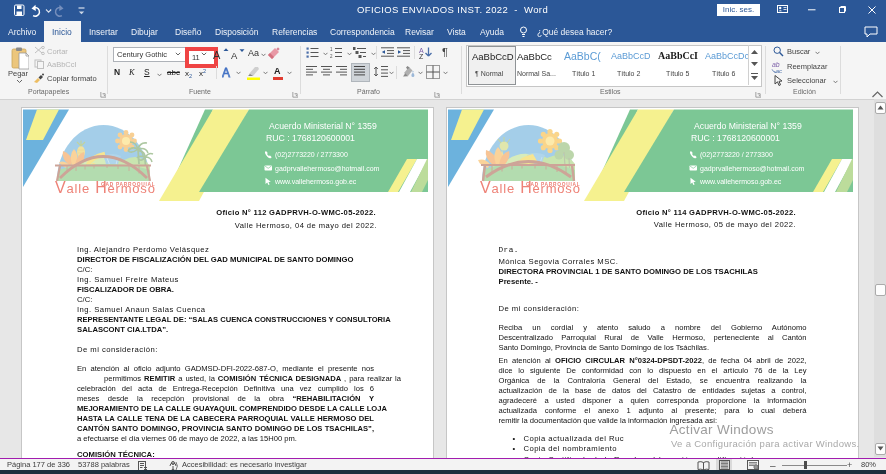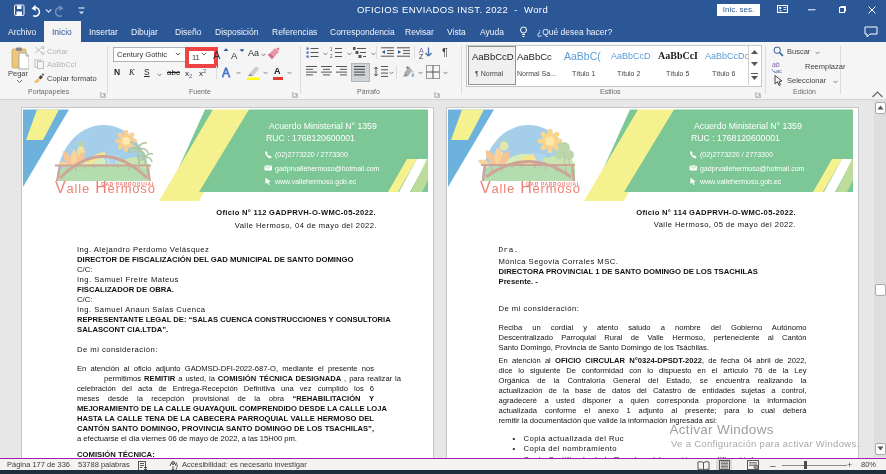--- a/index.html
+++ b/index.html
@@ -319,21 +319,21 @@
  <div class="rtxt" style="left:787px;top:5px;">Buscar</div>
  <svg class="abs" style="left:815px;top:9px" width="5" height="4" viewBox="0 0 5 4" fill="none" stroke="#777" stroke-width="1">
         <path d="M0.5 0.8 L2.5 2.8 L4.5 0.8"></path>
       </svg>
  <svg class="abs" style="left:771px;top:18.5px" width="14" height="12" viewBox="0 0 15 13">
         <text x="1" y="7" font-size="7.5" fill="#7b5ea7" font-style="italic">ab</text>
         <text x="5" y="12.5" font-size="6.5" fill="#4a6ea9" font-style="italic">ac</text>
         <path d="M1 9 q1 3 4 3" stroke="#4a6ea9" fill="none" stroke-width="0.8"></path>
         <path d="M5.5 12.7 l-1.8 -1 l0.3 2Z" fill="#4a6ea9"></path>
       </svg>
- <div class="rtxt" style="left:787px;top:20px;margin-left:18px;">Reemplazar</div>
+ <div class="rtxt" style="left:787px;top:20px;">Reemplazar</div>
  <svg class="abs" style="left:774px;top:33px" width="9" height="11" viewBox="0 0 9 11" fill="none" stroke="#444">
         <path d="M1 0.5 L1 9 L3.5 6.8 L5 10.5 L6.5 9.8 L5 6.3 L8 6 Z"></path>
       </svg>
  <div class="rtxt" style="left:787px;top:34px;">Seleccionar</div>
  <svg class="abs" style="left:833px;top:38px" width="5" height="4" viewBox="0 0 5 4" fill="none" stroke="#777" stroke-width="1">
         <path d="M0.5 0.8 L2.5 2.8 L4.5 0.8"></path>
       </svg>
  <div class="glabel" style="left:793px;">Edición</div>
  <svg class="abs" style="left:872px;top:49px" width="11" height="7" viewBox="0 0 11 7" fill="none" stroke="#666" stroke-width="1.2">
         <path d="M0.5 6 L5.5 1 L10.5 6"></path>

